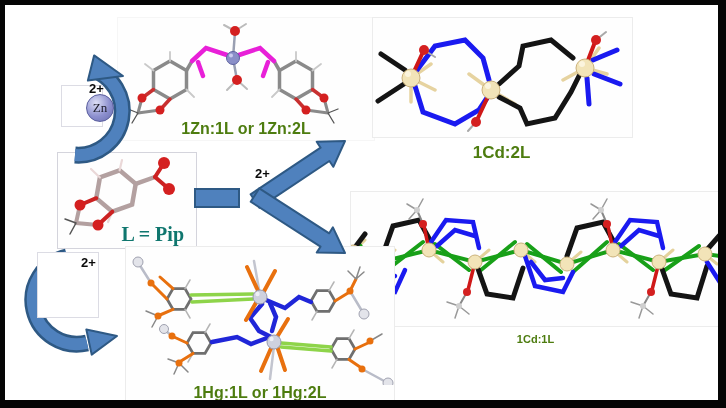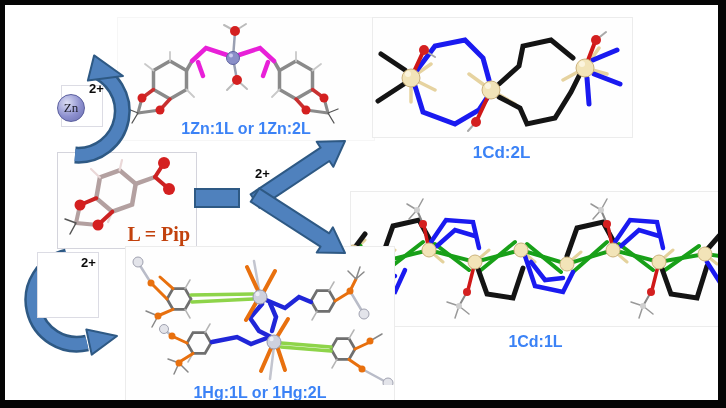--- a/index.html
+++ b/index.html
@@ -6,34 +6,34 @@
   .frame{
     position:relative;width:726px;height:408px;box-sizing:border-box;
     border-style:solid;border-color:#050505;border-width:5px 8px 8px 5px;
     background:#ffffff;overflow:hidden;
     font-family:"Liberation Sans",sans-serif;
   }
   .panel{position:absolute;background:#fefefe;border:1px solid #ececec;box-sizing:border-box;}
   .panel.noborder{border-color:#f6f6f6;}
   .struct-label{
     position:absolute;left:0;right:0;text-align:center;
-    font-weight:bold;color:#3b82f6;letter-spacing:0px;
+    font-weight:bold;color:#4d7c0f;letter-spacing:0px;
   }
   .ligand-label{
-    position:absolute;right:6px;bottom:2px;
-    font-family:"Liberation Serif",serif;font-weight:bold;font-size:20px;color:#c2410c;
+    position:absolute;right:12px;bottom:2px;
+    font-family:"Liberation Serif",serif;font-weight:bold;font-size:20px;color:#0f766e;
   }
   .metal-box{position:absolute;background:#ffffff;border:1px solid #dcdce4;box-sizing:border-box;}
   .metal-sphere{
     position:absolute;border-radius:50%;
     display:flex;align-items:center;justify-content:center;
     font-family:"Liberation Serif",serif;color:#1c1c2a;
   }
   .sphere-zn{
-    left:52px;top:89px;width:26px;height:26px;font-size:13px;
+    left:81px;top:89px;width:26px;height:26px;font-size:13px;
     background:radial-gradient(circle at 35% 30%, #dcdef4 0%, #8d90cf 55%, #686cae 100%);
     border:1px solid #5a5e9e;
   }
   .sphere-cd{
     left:220px;top:174px;width:40px;height:40px;font-size:18px;
     background:radial-gradient(circle at 38% 32%, #fffdf0 0%, #f2ecb4 55%, #d9cc8a 100%);
     border:1px solid #c9bc80;
   }
   .sphere-hg{
     left:41px;top:261px;width:40px;height:40px;font-size:16px;
@@ -213,21 +213,21 @@
           <circle cx="124" cy="70" r="7" fill="#f2e4b8" stroke="#cbb27c"></circle>
           <circle cx="170" cy="58" r="7" fill="#f2e4b8" stroke="#cbb27c"></circle>
           <circle cx="216" cy="72" r="7" fill="#f2e4b8" stroke="#cbb27c"></circle>
           <circle cx="262" cy="58" r="7" fill="#f2e4b8" stroke="#cbb27c"></circle>
           <circle cx="308" cy="70" r="7" fill="#f2e4b8" stroke="#cbb27c"></circle>
           <circle cx="354" cy="62" r="7" fill="#f2e4b8" stroke="#cbb27c"></circle>
         </g>
       </g>
     </svg>
   </div>
-  <div class="struct-label" style="left:345px;top:328px;width:371px;font-size:16px;">1Cd:1L</div>
+  <div class="struct-label" style="left:345px;top:328px;width:371px;font-size:11px;">1Cd:1L</div>
 
   <div class="panel" style="left:100px;top:241px;width:270px;height:159px;margin-left:20px;">
     <svg width="268" height="138" viewBox="0 0 268 138">
       <g fill="none" stroke-linecap="round">
 
         <path d="M134,48 L128,14 M148,99 L144,132" stroke="#c3c5cf" stroke-width="2.5"></path>
 
         <polygon points="65,52 59,62.4 47,62.4 41,52 47,41.6 59,41.6" stroke="#6f6f6f" stroke-width="2.8"></polygon>
         <polygon points="209,54 203,64.4 191,64.4 185,54 191,43.6 203,43.6" stroke="#6f6f6f" stroke-width="2.8"></polygon>
         <polygon points="85,96 79,106.4 67,106.4 61,96 67,85.6 79,85.6" stroke="#6f6f6f" stroke-width="2.8"></polygon>

